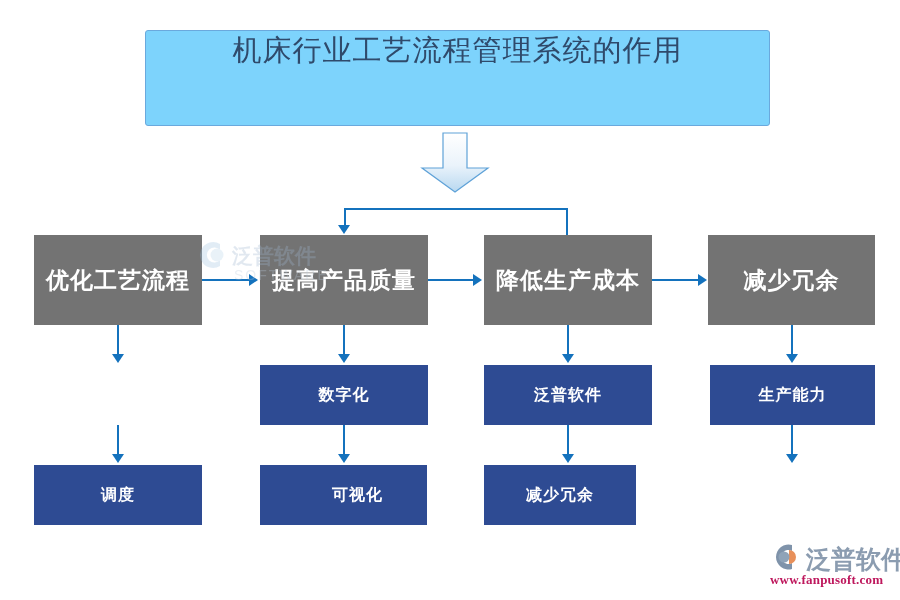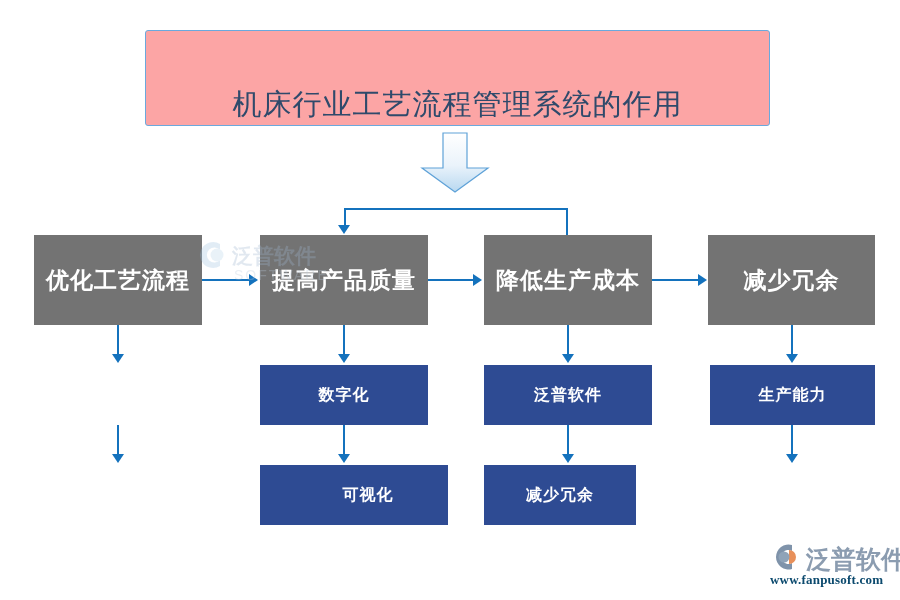--- a/index.html
+++ b/index.html
@@ -19,26 +19,26 @@
     overflow: hidden;
   }
 
   
   .title-box {
     position: absolute;
     left: 145px;
     top: 30px;
     width: 625px;
     height: 96px;
-    background: #fca5a5;
+    background: #7dd3fc;
     border: 1.5px solid #6aa9dd;
     border-radius: 3px;
     box-sizing: border-box;
     display: flex;
-    align-items: flex-end;
+    align-items: flex-start;
     justify-content: center;
   }
   .title-text {
     font-family: "Liberation Serif", "DejaVu Serif", serif;
     font-size: 29px;
     letter-spacing: 1px;
     color: #2f4a6b;
     white-space: nowrap;
   }
 
@@ -151,21 +151,21 @@
     letter-spacing: 0px;
     white-space: nowrap;
     font-family: "Liberation Sans", "DejaVu Sans", sans-serif;
   }
   .logo .logo-url {
     position: absolute;
     left: 8px;
     top: 29px;
     font-size: 13px;
     font-weight: bold;
-    color: #0c4a6e;
+    color: #be185d;
     letter-spacing: 0.2px;
     white-space: nowrap;
     font-family: "Liberation Serif", "DejaVu Serif", serif;
   }
 </style>
 </head>
 <body>
 
 <div id="canvas">
 
@@ -187,31 +187,32 @@
   <div class="conn h" style="left:344px; top:208px; width:224px;"></div>
   <div class="conn v" style="left:344px; top:208px; height:19px;"></div>
   <div class="arrowhead down" style="left:338px; top:225px;"></div>
   <div class="conn v" style="left:566px; top:208px; height:27px;"></div>
 
   <div class="node main" style="left:34px; top:235px; width:168px;">优化工艺流程</div>
   <div class="conn v" style="left:117px; top:325px; height:31px;"></div>
   <div class="arrowhead down" style="left:112px; top:354px;"></div>
   <div class="conn v" style="left:117px; top:425px; height:31px;"></div>
   <div class="arrowhead down" style="left:112px; top:454px;"></div>
+  <div class="node sub" style="left:34px; top:465px; width:168px;">调度</div>
 
   <div class="conn h" style="left:202px; top:279px; width:48px;"></div>
   <div class="arrowhead right" style="left:249px; top:274px;"></div>
 
   <div class="node main" style="left:260px; top:235px; width:168px;">提高产品质量</div>
   <div class="conn v" style="left:343px; top:325px; height:31px;"></div>
   <div class="arrowhead down" style="left:338px; top:354px;"></div>
   <div class="node sub" style="left:260px; top:365px; width:168px;">数字化</div>
   <div class="conn v" style="left:343px; top:425px; height:31px;"></div>
   <div class="arrowhead down" style="left:338px; top:454px;"></div>
-  <div class="node sub" style="left:260px; top:465px; width:188px;padding-left:28px;">可视化</div>
+  <div class="node sub" style="left:260px; top:465px; width:167px;padding-left:28px;">可视化</div>
 
   <div class="conn h" style="left:428px; top:279px; width:46px;"></div>
   <div class="arrowhead right" style="left:473px; top:274px;"></div>
 
   <div class="node main" style="left:484px; top:235px; width:168px;">降低生产成本</div>
   <div class="conn v" style="left:567px; top:325px; height:31px;"></div>
   <div class="arrowhead down" style="left:562px; top:354px;"></div>
   <div class="node sub" style="left:484px; top:365px; width:168px;">泛普软件</div>
   <div class="conn v" style="left:567px; top:425px; height:31px;"></div>
   <div class="arrowhead down" style="left:562px; top:454px;"></div>

